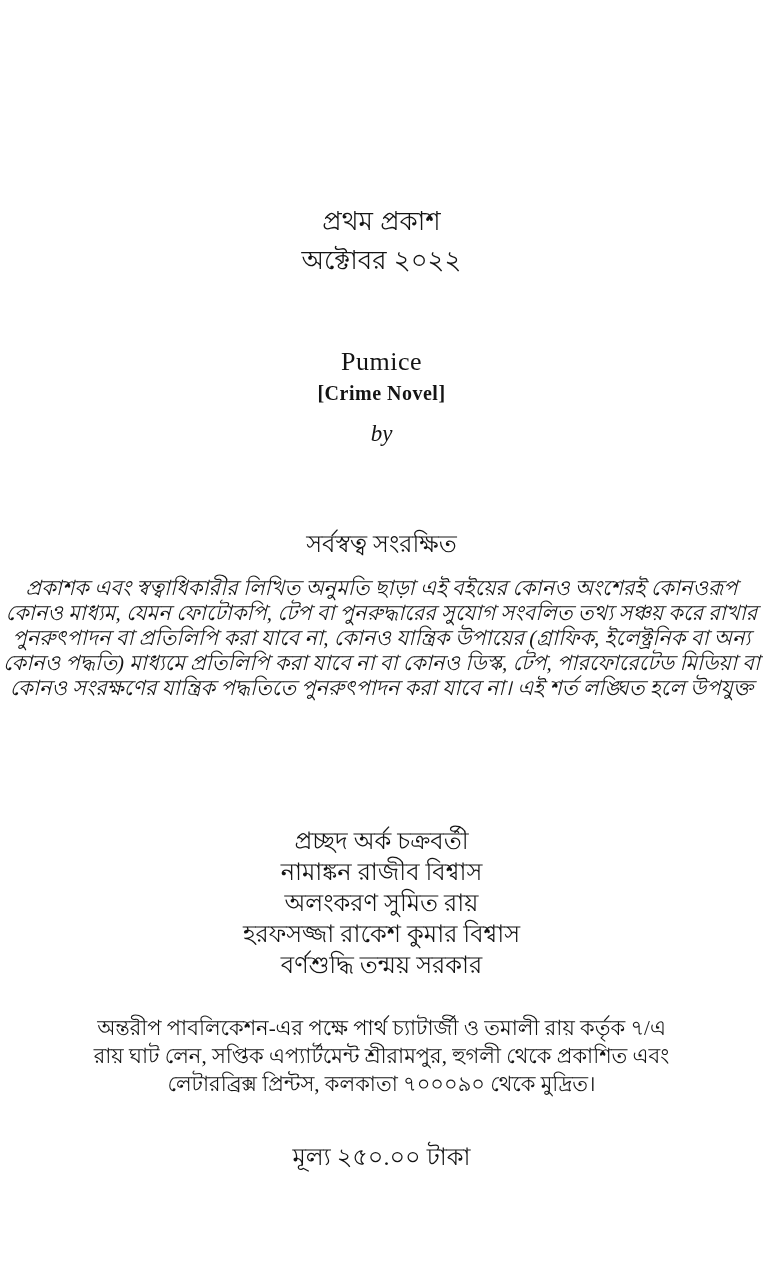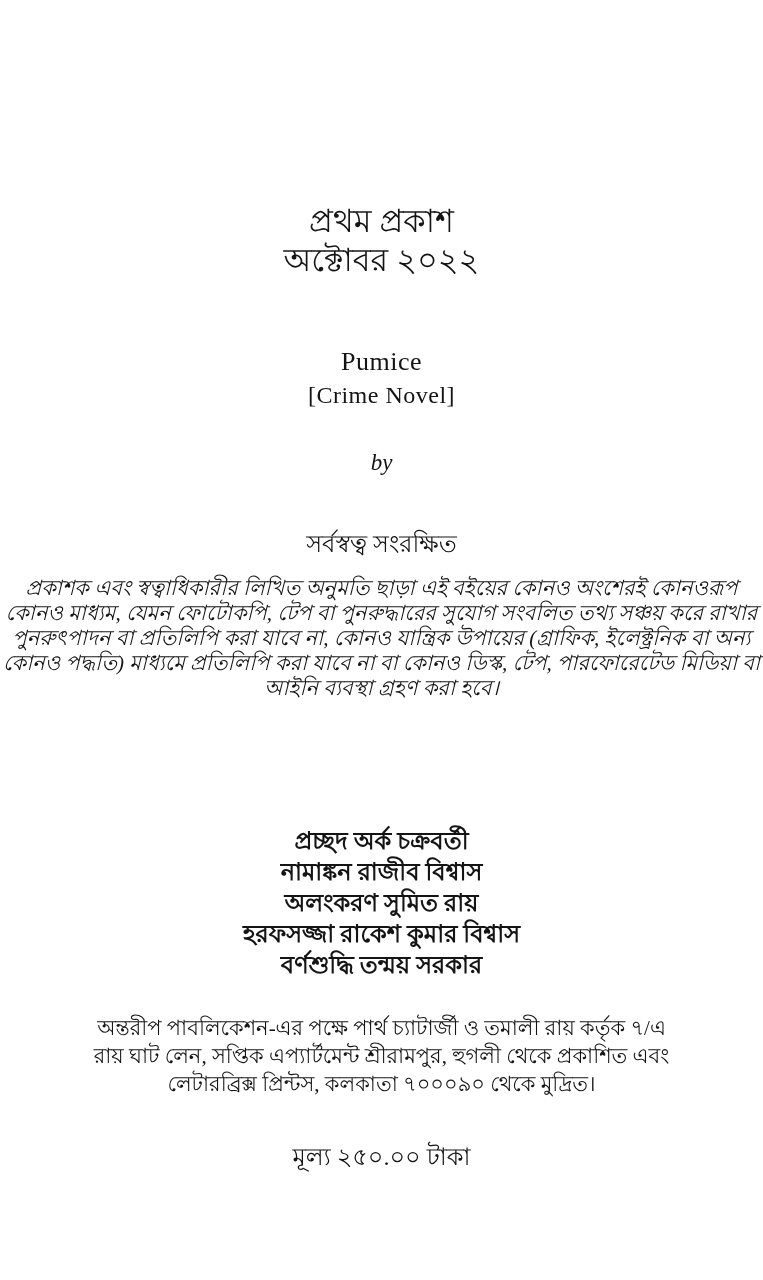--- a/index.html
+++ b/index.html
@@ -20,41 +20,41 @@
     position: absolute;
     left: 0;
     width: 100%;
     text-align: center;
   }
   .line { white-space: nowrap; }
 
   
   .pub-block {
     top: 202px;
-    font-size: 32px;
+    font-size: 26px;
     line-height: 39px;
-    font-family: Liberation Serif, serif;
+    font-family: Liberation Sans, sans-serif;
   }
 
   
   .title-en {
     top: 347px;
     font-size: 26px;
     letter-spacing: 0.5px;
   }
   .genre-en {
     top: 382px;
-    font-size: 24px;
+    font-size: 20px;
     letter-spacing: 0.5px;
+    font-weight: bold;
   }
   .by-label {
     top: 421px;
     font-size: 23px;
     font-style: italic;
-    margin-top: 29px;
   }
   .author-en {
     top: 463px;
     font-size: 25px;
     letter-spacing: 0.5px;
   }
 
   .rights-heading {
     top: 525px;
     font-size: 24px;
@@ -71,21 +71,20 @@
     top: 766px;
     font-size: 27px;
     letter-spacing: 1px;
     font-family: "Liberation Serif", serif;
   }
 
   .credits-block {
     top: 826px;
     font-size: 24px;
     line-height: 31px;
-    font-weight: bold;
   }
 
   .publisher-block {
     top: 1014px;
     font-size: 21px;
     line-height: 28px;
   }
 
   .price-line {
     top: 1138px;
@@ -106,21 +105,21 @@
   <div class="abs genre-en line">[Crime Novel]</div>
   <div class="abs by-label line">by</div>
 
   <div class="abs rights-heading line">সর্বস্বত্ব সংরক্ষিত</div>
 
   <div class="abs rights-para">
     <div class="line">প্রকাশক এবং স্বত্বাধিকারীর লিখিত অনুমতি ছাড়া এই বইয়ের কোনও অংশেরই কোনওরূপ</div>
     <div class="line">কোনও মাধ্যম, যেমন ফোটোকপি, টেপ বা পুনরুদ্ধারের সুযোগ সংবলিত তথ্য সঞ্চয় করে রাখার</div>
     <div class="line">পুনরুৎপাদন বা প্রতিলিপি করা যাবে না, কোনও যান্ত্রিক উপায়ের (গ্রাফিক, ইলেক্ট্রনিক বা অন্য</div>
     <div class="line">কোনও পদ্ধতি) মাধ্যমে প্রতিলিপি করা যাবে না বা কোনও ডিস্ক, টেপ, পারফোরেটেড মিডিয়া বা</div>
-    <div class="line">আইনি ব্যবস্থা গ্রহণ করা হবে।</div>
+    <div class="line">কোনও সংরক্ষণের যান্ত্রিক পদ্ধতিতে পুনরুৎপাদন করা যাবে না। এই শর্ত লঙ্ঘিত হলে উপযুক্ত</div>
   </div>
 
 
   <div class="abs credits-block">
     <div class="line">প্রচ্ছদ অর্ক চক্রবর্তী</div>
     <div class="line">নামাঙ্কন রাজীব বিশ্বাস</div>
     <div class="line">অলংকরণ সুমিত রায়</div>
     <div class="line">হরফসজ্জা রাকেশ কুমার বিশ্বাস</div>
     <div class="line">বর্ণশুদ্ধি তন্ময় সরকার</div>
   </div>

